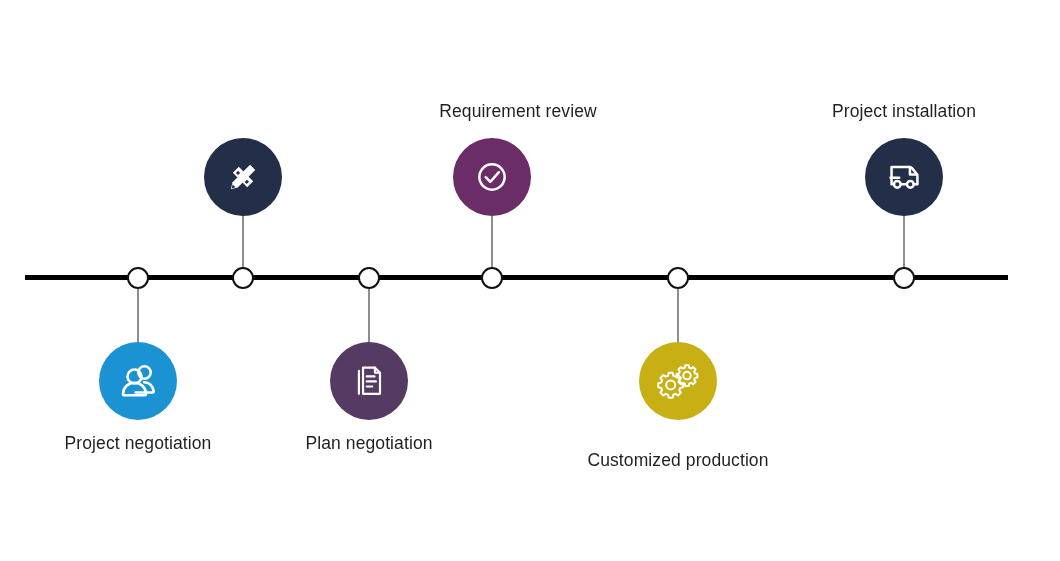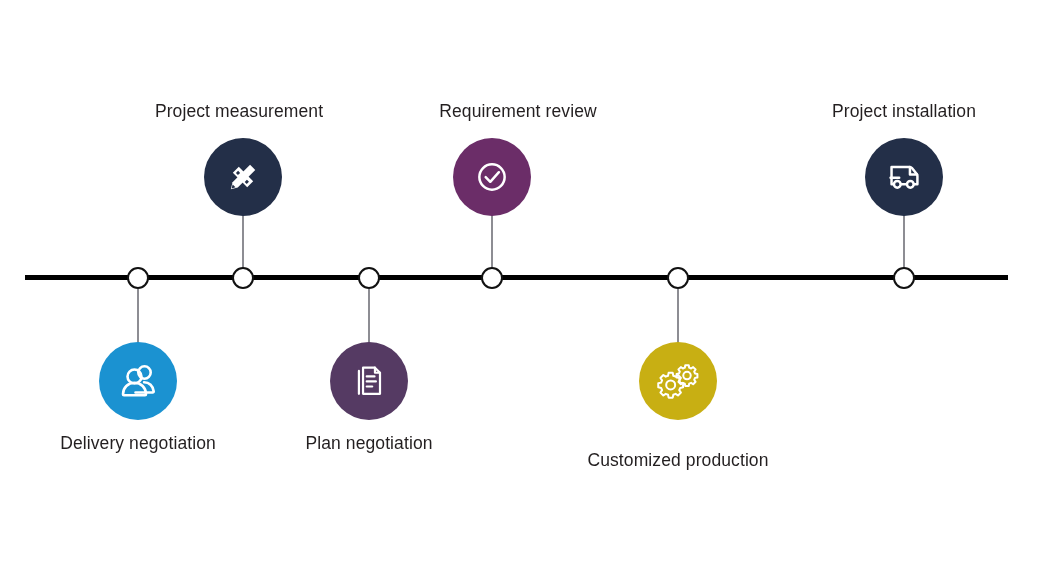--- a/index.html
+++ b/index.html
@@ -89,41 +89,40 @@
   <div class="bubble" style="left:138px; top:342px; background:#1b92d1;">
     <span>
       <svg width="48" height="48" viewBox="0 0 48 48" fill="none" stroke="#ffffff" stroke-width="2.6" stroke-linecap="round" stroke-linejoin="round">
         <circle cx="30.5" cy="15.5" r="6.2"></circle>
         <path d="M21.5 35.5 h17.2 a1 1 0 0 0 1-1.1 c-0.55-5.6-4.6-9.2-9.6-9.2"></path>
         <circle cx="20.5" cy="19.5" r="7.0"></circle>
         <path d="M9.0 37.2 c0-6.6 5.1-11.4 11.5-11.4 s11.5 4.8 11.5 11.4 a1 1 0 0 1-1 1 H10 a1 1 0 0 1-1-1 z"></path>
       </svg>
     </span>
   </div>
-  <div class="label" style="left:138px; top:433px;">Delivery negotiation</div>
+  <div class="label" style="left:138px; top:433px;">Project negotiation</div>
 
   <div class="stem" style="left:242.3px; top:214px; height:54px;"></div>
   <div class="marker" style="left:243px;"></div>
   <div class="bubble" style="left:243px; top:138px; background:#232f48;">
     <span>
       <svg width="46" height="46" viewBox="0 0 48 48">
         <g fill="#ffffff">
 
           <path d="M13.4 19.6 l6.2-6.2 15.0 15.0 -6.2 6.2 z
                    M16.6 19.9 l2.1 2.1 2.3-2.3 -2.1-2.1 z
                    M21.2 24.5 l2.1 2.1 2.3-2.3 -2.1-2.1 z
                    M25.8 29.1 l2.1 2.1 2.3-2.3 -2.1-2.1 z" fill-rule="evenodd"></path>
 
           <path d="M31.4 11.2 l5.4 5.4 -18.3 18.3 -7.2 1.8 1.8-7.2 z"></path>
           <path d="M13.2 31.8 l3.0 3.0 -4.1 1.1 z" fill="#232f48"></path>
         </g>
       </svg>
     </span>
   </div>
-  <div class="label" style="left:239px; top:101px;">Project measurement</div>
 
   <div class="stem" style="left:368.3px; top:289px; height:54px;"></div>
   <div class="marker" style="left:369px;"></div>
   <div class="bubble" style="left:369px; top:342px; background:#553a63;">
     <span>
       <svg width="44" height="44" viewBox="0 0 48 48" fill="none" stroke="#ffffff" stroke-width="2.4" stroke-linecap="round" stroke-linejoin="round">
         <path d="M17.5 9.5 h13.0 l5.5 5.5 v23.0 h-18.5 z"></path>
         <path d="M13.0 13.0 v25.0"></path>
         <path d="M30.5 9.5 v5.5 h5.5"></path>
         <path d="M21.5 19.0 h8.5"></path>

